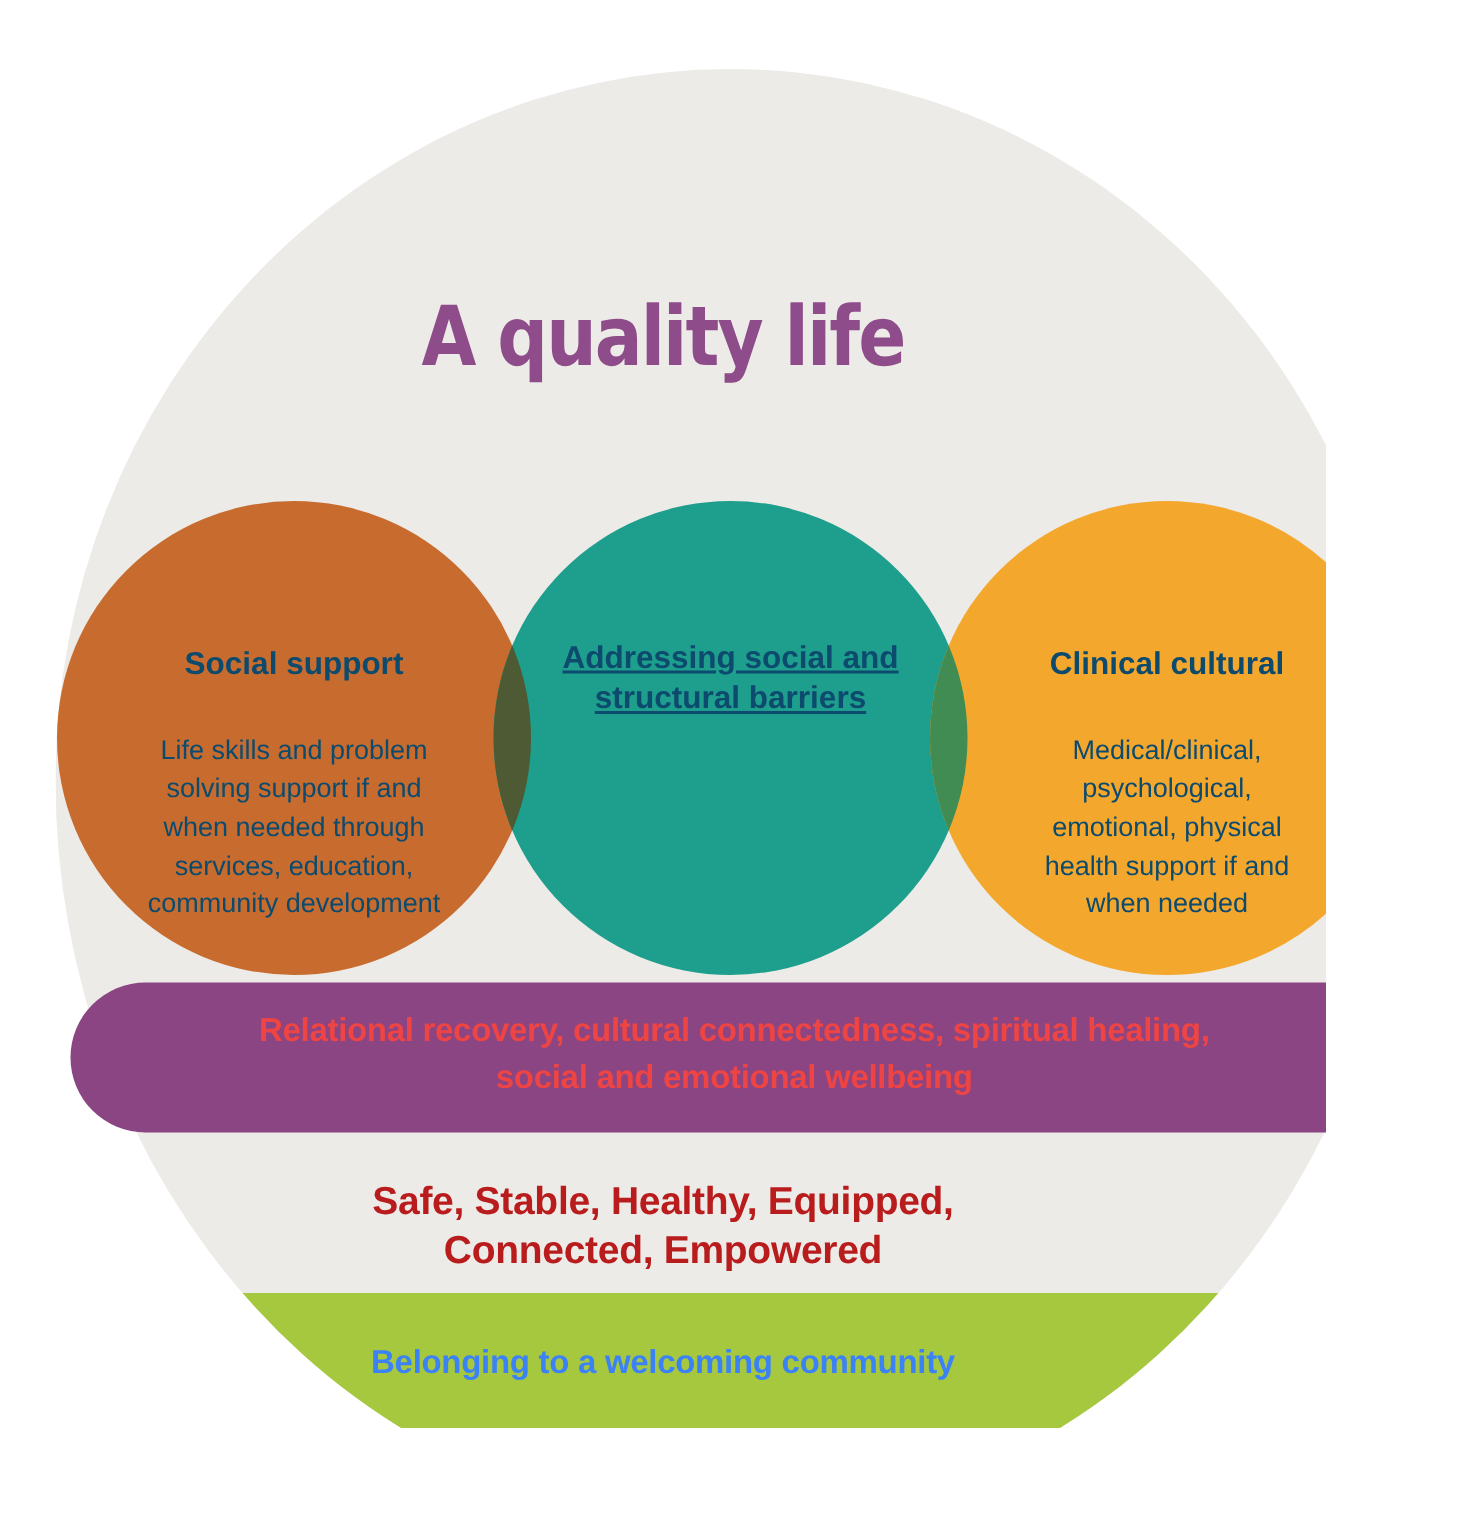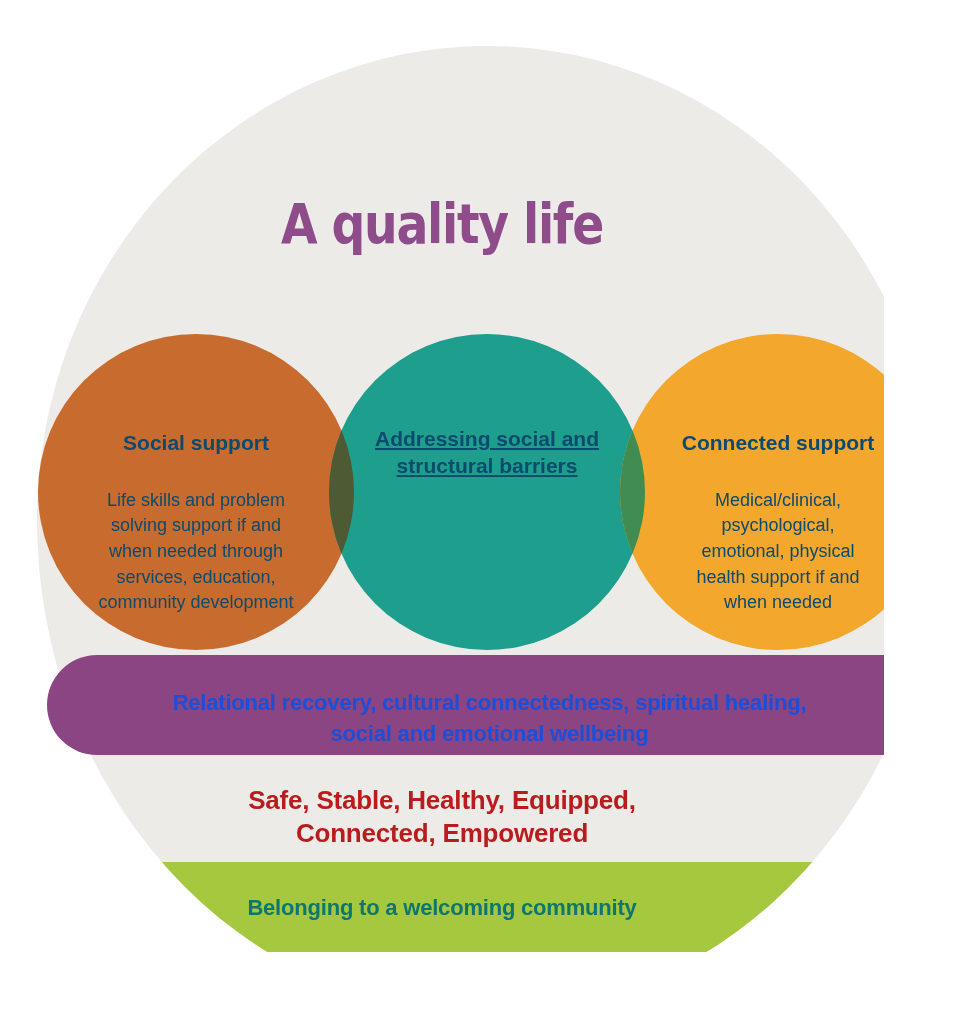--- a/index.html
+++ b/index.html
@@ -39,40 +39,39 @@
     line-height: 1.42;
     white-space: pre-line;
     text-align: center;
   }
   .ct-social   { left: 66px;  width: 260px; }
   .ct-struct   { left: 342px; width: 290px; top: 408px; text-decoration: underline; }
   .ct-clinical { left: 663px; width: 230px; }
 
   .banner-text {
     left: 47px; width: 885px; top: 672px;
-    color: #1d4ed8;
+    color: #ef4444;
     font-size: 22px;
     font-weight: bold;
     line-height: 1.4;
     letter-spacing: -0.2px;
-    margin-top: 16px;
   }
 
   .foundation-text {
     left: 0; width: 100%; top: 784px;
     color: #b91c1c;
     font-size: 26px;
     font-weight: bold;
     line-height: 1.28;
     letter-spacing: -0.2px;
   }
 
   .base-text {
     left: 0; width: 100%; top: 895px;
-    color: #0f766e;
+    color: #3b82f6;
     font-size: 22px;
     font-weight: bold;
     letter-spacing: -0.2px;
   }
 </style>
 </head>
 <body>
 
 <div class="stage">
 
@@ -118,21 +117,21 @@
 services, education,
 community development</p>
   </div>
 
   <div class="overlay circle-text ct-struct">
     <h3>Addressing social and
 structural barriers</h3>
   </div>
 
   <div class="overlay circle-text ct-clinical">
-    <h3>Connected support</h3>
+    <h3>Clinical cultural</h3>
     <p>Medical/clinical,
 psychological,
 emotional, physical
 health support if and
 when needed</p>
   </div>
 
   <div class="overlay banner-text">Relational recovery, cultural connectedness, spiritual healing,
 social and emotional wellbeing</div>
 

